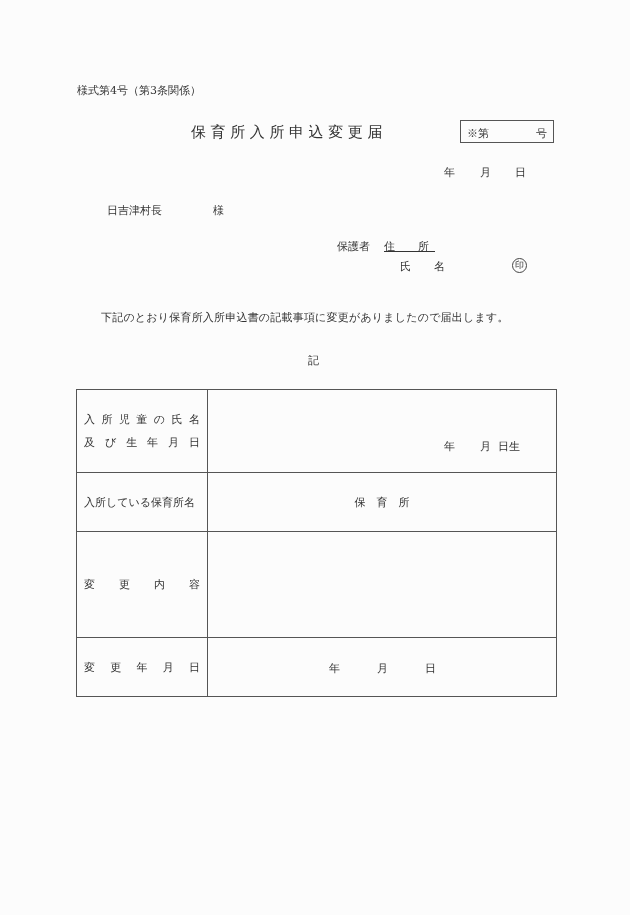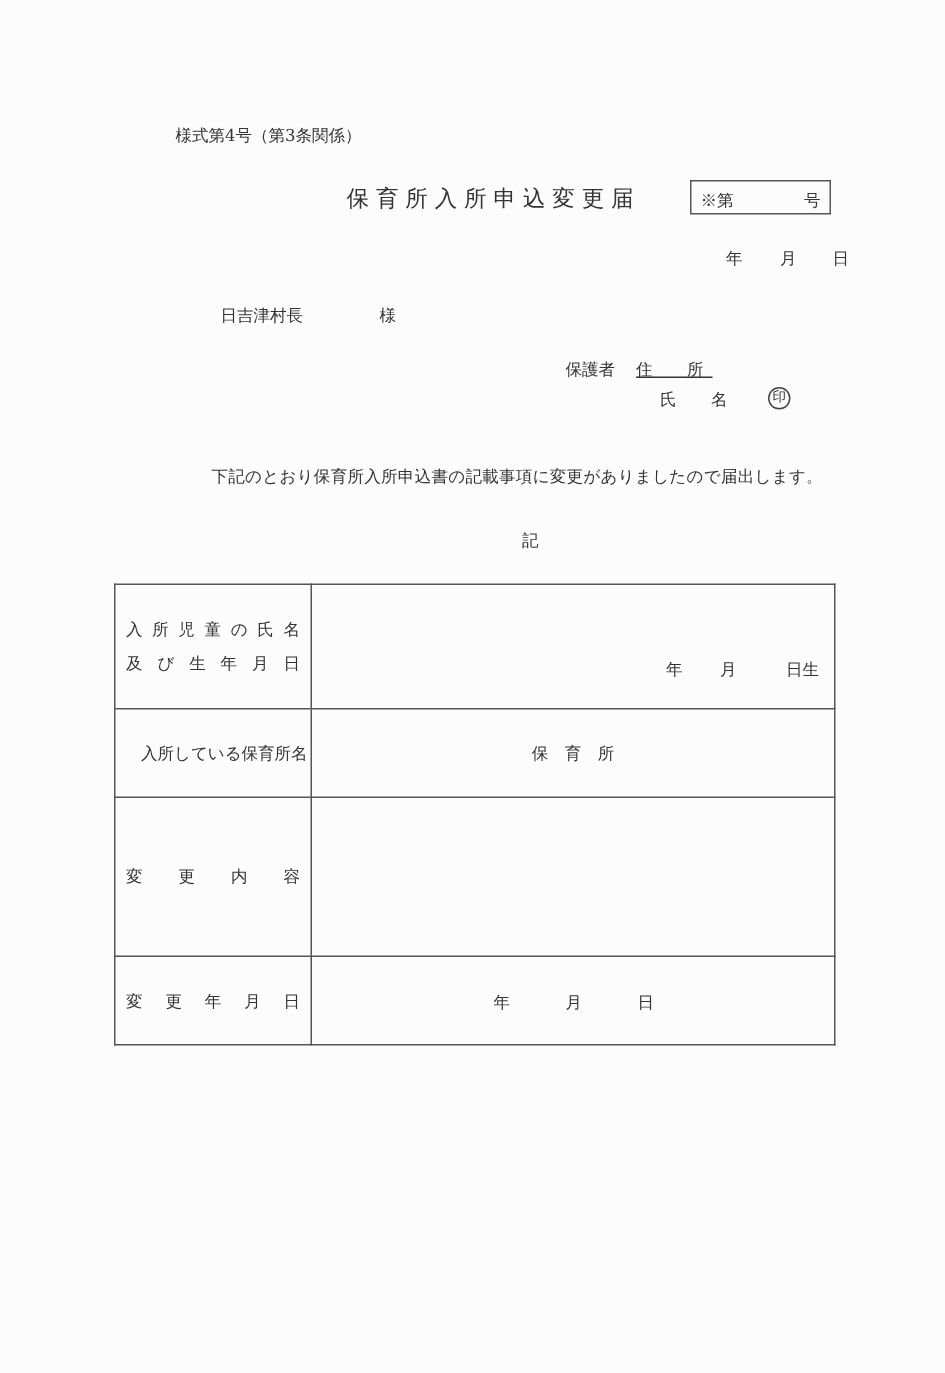--- a/index.html
+++ b/index.html
@@ -1,21 +1,21 @@
 <!DOCTYPE html>
 <html><head>
   <meta charset="utf-8">
   <style>
     html, body { margin: 0; padding: 0; }
     body {
       width: 630px; height: 915px; background: #fcfcfc; position: relative;
       font-family: "DejaVu Serif", "Liberation Serif", serif; color: #333;
       font-size: 11px; overflow: hidden;
     }
-    .abs { position: absolute; white-space: nowrap; line-height: 1; margin-left: 40px; }
+    .abs { position: absolute; white-space: nowrap; line-height: 1; }
     .form-no { left: 77px; top: 85px; font-size: 11px; }
     .title { left: 191px; top: 125px; font-size: 15px; letter-spacing: 4.6px; }
     .rec-box {
       position: absolute; left: 460px; top: 120px; width: 94px; height: 23px;
       border: 1px solid #555; box-sizing: border-box;
     }
     .rec-box .l { position: absolute; left: 6px; top: 5px; font-size: 11px; }
     .rec-box .r { position: absolute; right: 6px; top: 5px; font-size: 11px; }
     .date-top span, .dob span, .chg span { position: absolute; top: 0; }
     .addressee { left: 107px; top: 205px; }
@@ -91,26 +91,26 @@
             <span>生</span>
             <span>年</span>
             <span>月</span>
             <span>日</span>
       </div>
     </td>
     <td>
       <div class="dob" style="position:absolute;left:0;top:49px;width:349px;height:12px;">
         <span style="left:236px">年</span>
         <span style="left:272px">月</span>
-        <span style="left:316px">日生</span>
+        <span style="left:290px">日生</span>
       </div>
     </td>
   </tr>
   <tr style="height:59px">
-    <td class="lbl" style="padding-left:17px;">入所している保育所名</td>
+    <td class="lbl" style="padding-left:7px;">入所している保育所名</td>
     <td class="lbl" style="text-align:center;font-family:Liberation Mono, monospace;">保　育　所</td>
   </tr>
   <tr style="height:106px">
     <td>
       <div class="spread lbl">
         <span>変</span>
             <span>更</span>
             <span>内</span>
             <span>容</span>
       </div>

